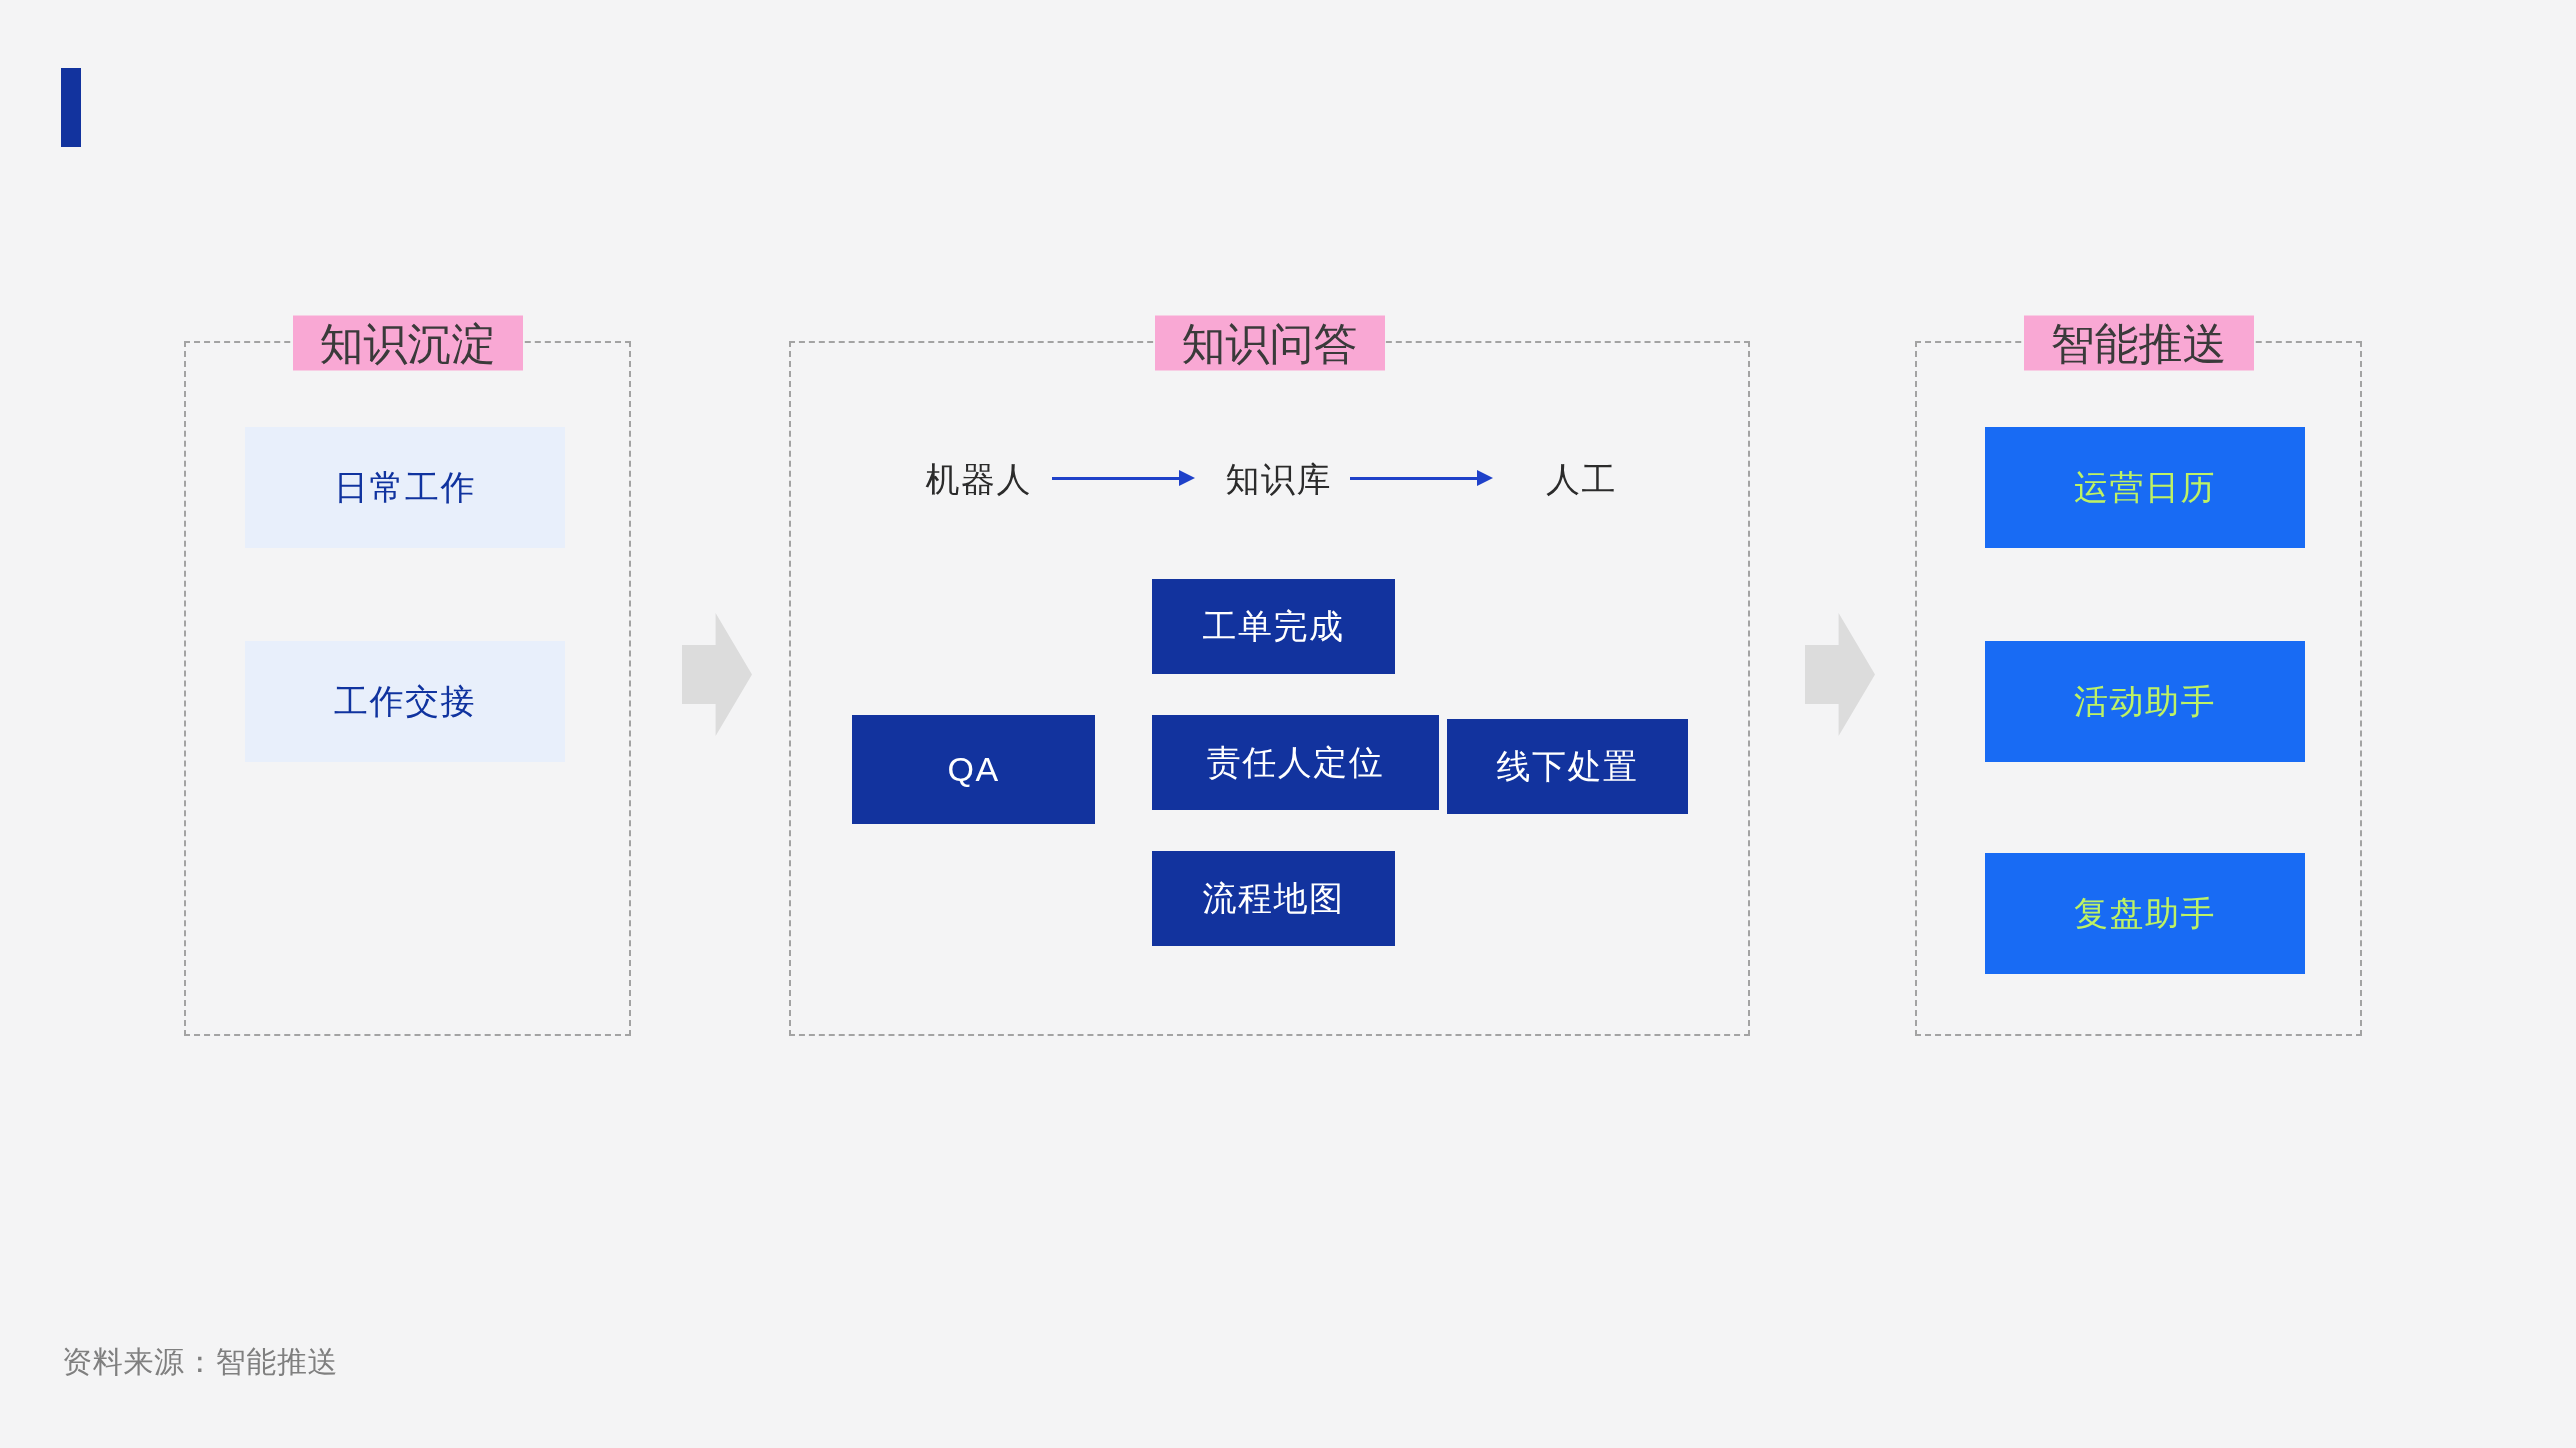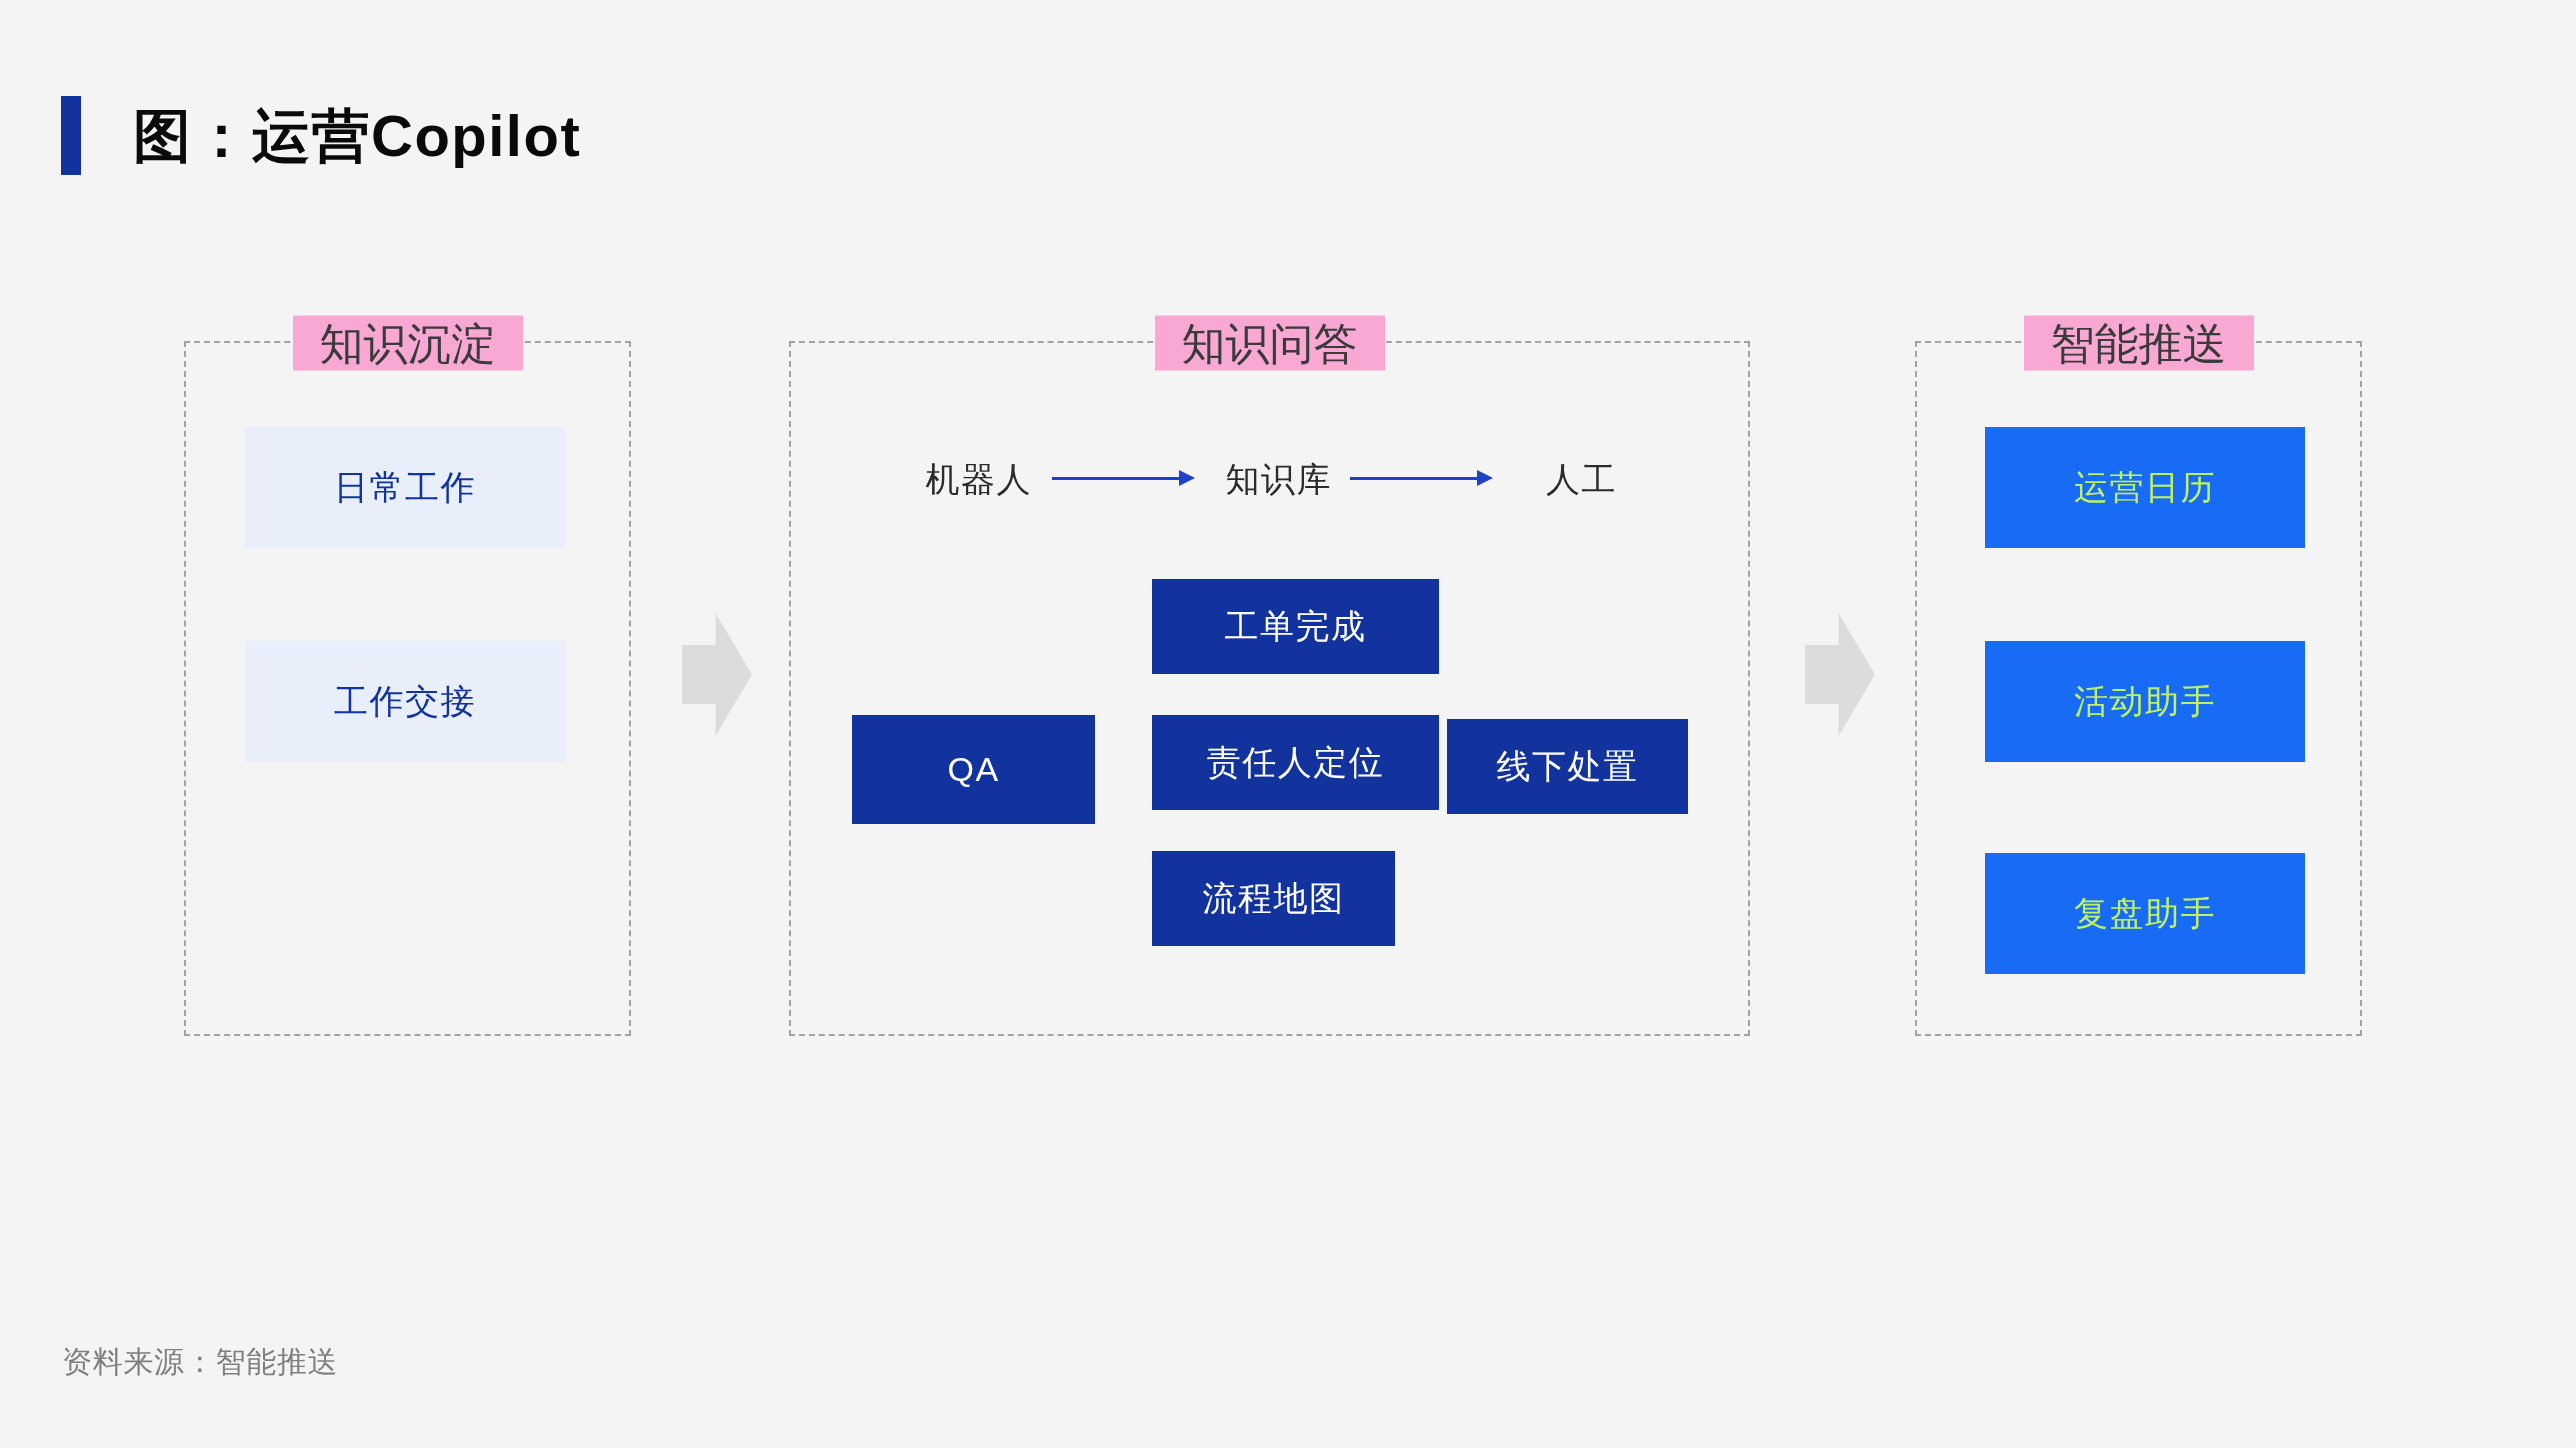--- a/index.html
+++ b/index.html
@@ -47,21 +47,21 @@
 
   #p1-item-0{top:84px;}
   #p1-item-1{top:298px;}
   #p1-item-2{top:511px;}
 
   #p3-item-0{top:84px;}
   #p3-item-1{top:298px;}
   #p3-item-2{top:510px;}
 
   
-  #cap-top   {left:361px;top:236px;width:287px;height:95px;text-align:center;}
+  #cap-top   {left:361px;top:236px;width:243px;height:95px;text-align:center;}
   #cap-left  {left:61px; top:372px;width:243px;height:109px;}
   #cap-center{left:361px;top:372px;width:287px;height:95px;}
   #cap-right {left:656px;top:376px;width:241px;height:95px;}
   #cap-bottom{left:361px;top:508px;width:243px;height:95px;}
 
   
   .flow-node{
     position:absolute;top:110px;height:52px;line-height:52px;
     font-size:34px;font-weight:500;color:#2b2b2b;
     text-align:right;white-space:nowrap;letter-spacing:1.5px;
@@ -97,21 +97,20 @@
     font-size:30px;color:#7f7f7f;white-space:nowrap;letter-spacing:0.7px;
   }
 </style>
 </head>
 <body>
 
 <div>
 
   <div class="title-row">
     <span class="title-accent"></span>
-    <h1 class="page-title">图：运营Copilot</h1>
   </div>
 
   <section class="panel" id="panel-1">
     <div class="panel-label">知识沉淀</div>
     <div class="box box-light" id="p1-item-0">日常工作</div>
     <div class="box box-light" id="p1-item-1">工作交接</div>
   </section>
 
   <div class="big-arrow" id="big-arrow-1"></div>
 

